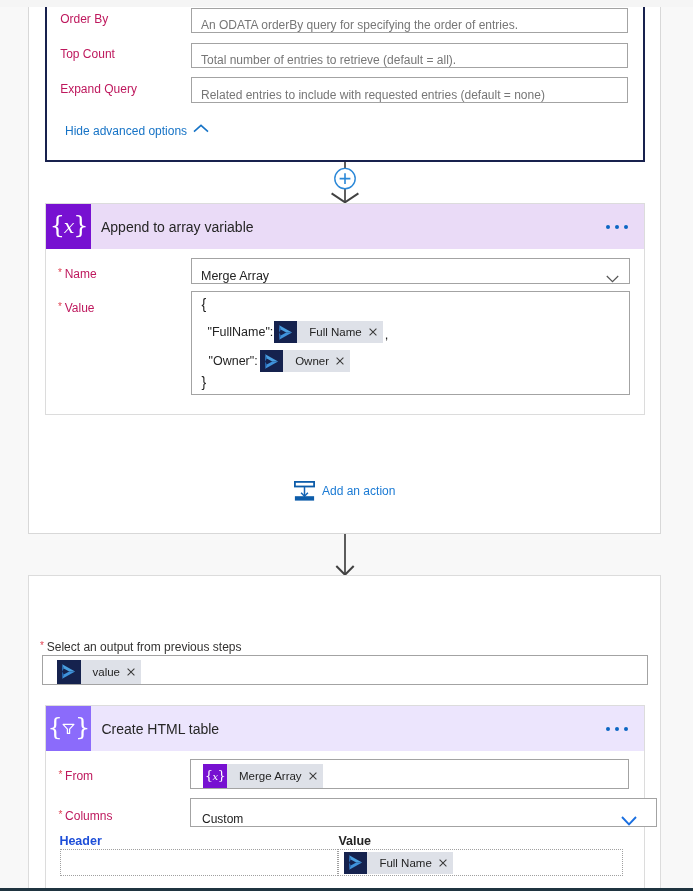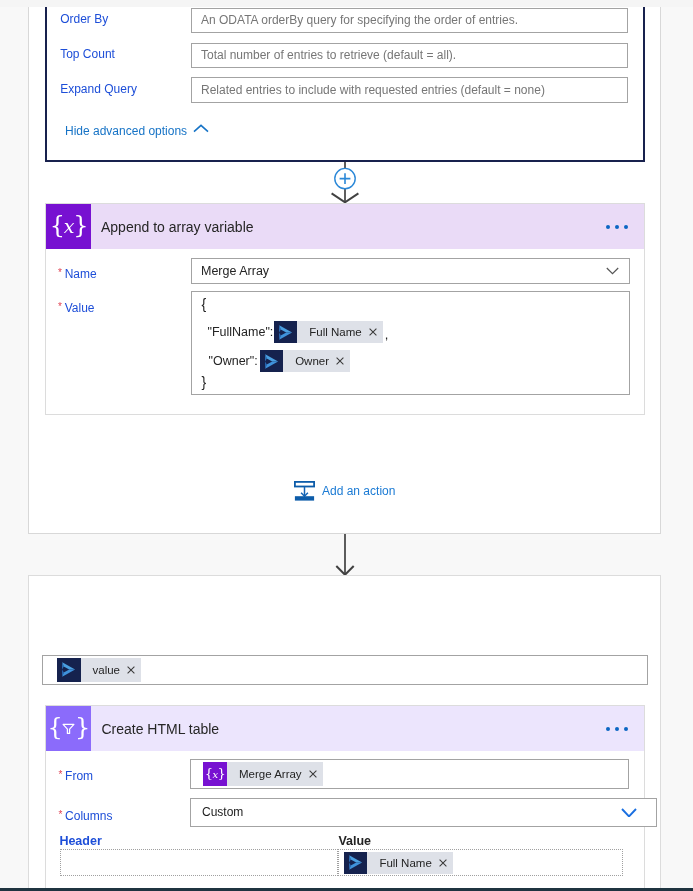--- a/index.html
+++ b/index.html
@@ -4,33 +4,33 @@
 <style>
   html,body{margin:0;padding:0;}
   body{
     width:693px;height:891px;overflow:hidden;
     background:#f8f8f8;
     font-family:"Liberation Sans", sans-serif;
     color:#323130;
   }
   .canvas{position:relative;width:693px;height:891px;background:#f8f8f8;overflow:hidden;}
 
-  .lbl{font-size:12px;color:#1d4ed8;white-space:nowrap;}
+  .lbl{font-size:12px;color:#be185d;white-space:nowrap;}
   .req{color:#e04353;font-size:10px;line-height:1;position:relative;top:-2px;padding-right:2.8px;}
   .ph{font-size:12px;color:#767676;}
 
   
   #scroll-pane{position:absolute;left:28px;top:7px;width:633px;height:527px;
      background:#fff;border:1px solid #d8d8d8;border-top:none;box-sizing:border-box;}
 
   
   #top-card{position:absolute;left:45px;top:-40px;width:600px;height:202px;
      background:#fff;border:2px solid #18214d;box-sizing:border-box;}
   .ibox{position:absolute;background:#fff;border:1px solid #a3a3a3;box-sizing:border-box;
-     display:flex;align-items:center;padding-left:9px;}
+     display:flex;align-items:flex-end;padding-left:9px;}
 
   
   .card{position:absolute;background:#fff;border:1px solid #dcdcdc;box-sizing:border-box;}
   .card-head{position:absolute;left:0;top:0;right:0;height:45px;display:flex;align-items:center;}
   .card-icon{width:45px;height:45px;min-width:45px;display:flex;align-items:center;justify-content:center;}
   .card-title{font-size:14px;color:#262626;padding-left:10px;}
   .braces-x span{color:#fff;font-family:"DejaVu Serif",serif;font-size:24px;line-height:1;letter-spacing:-1.2px;position:relative;top:-2px;}
   .braces-x i{font-style:italic;font-size:19px;}
   .braces-x.sm span{font-size:13px;letter-spacing:-0.6px;top:-1px;}
   .braces-x.sm i{font-size:10px;}
@@ -173,20 +173,23 @@
 
   <div style="position:absolute;left:334px;top:534px;width:22px;height:42px;">
     <svg width="22" height="42" viewBox="0 0 22 42">
       <line x1="11" y1="0" x2="11" y2="41" stroke="#414141" stroke-width="1.7"></line>
       <path d="M2.3 32 L11 40.8 L19.7 32" fill="none" stroke="#414141" stroke-width="2"></path>
     </svg>
   </div>
 
   <div class="card" id="apply-card" style="left:28px;top:575px;width:633px;height:316px;border-bottom:none;">
 
+    <div style="position:absolute;left:11px;top:61px;white-space:nowrap;">
+      <span class="req">*</span><span class="lbl" style="color:#323130;">Select an output from previous steps</span>
+    </div>
     <div class="ibox" style="left:12.5px;top:79px;width:606px;height:29.5px;padding-left:14px;">
       <span class="token" style="height:24px;">
         <span class="tok-ico" style="background:#15224e;width:24px;min-width:24px;height:24px;">
           <svg width="15" height="15" viewBox="0 0 100 100">
             <path d="M8 2 L94 50 L55 50 L18 30 Z" fill="#4a9fe0"></path>
             <path d="M8 2 L18 30 L8 50 Z" fill="#2f7cc9"></path>
             <path d="M94 50 L55 50 L18 70 L8 98 Z" fill="#3f92db"></path>
             <path d="M18 70 L8 98 L8 50 Z" fill="#2a72c2"></path>
           </svg>
         </span>

